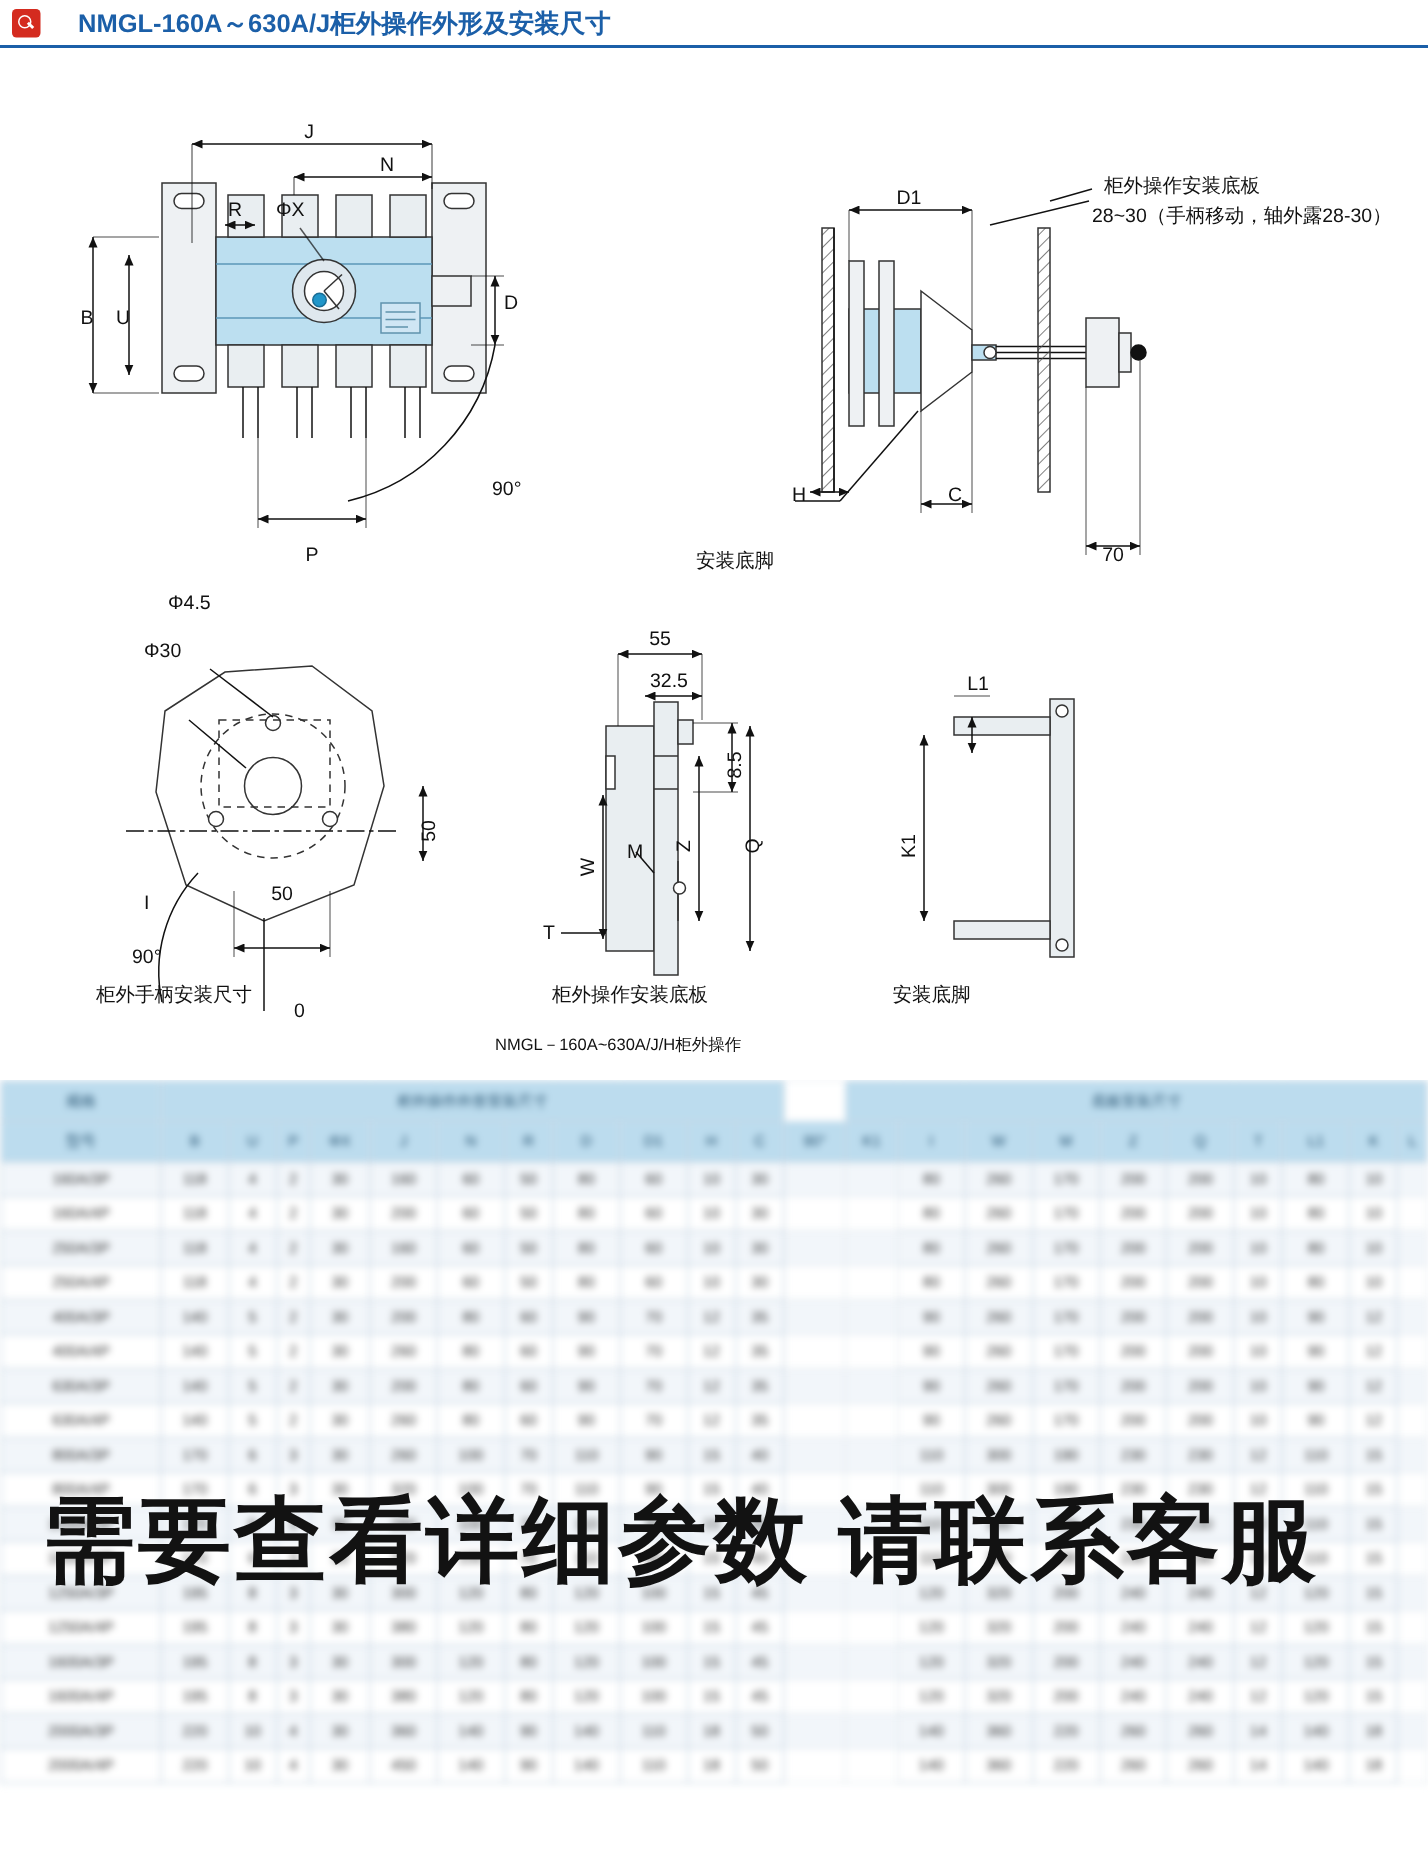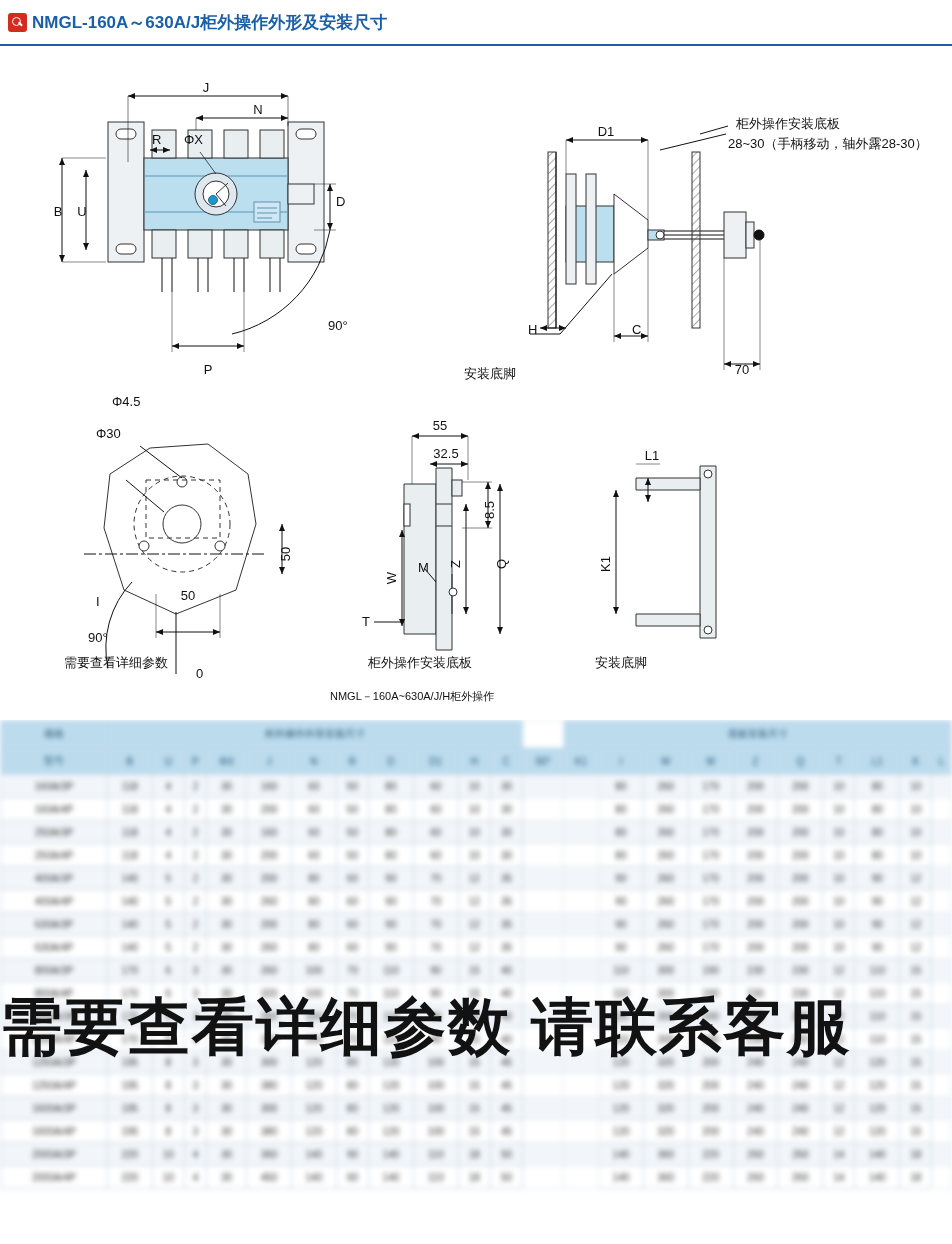--- a/index.html
+++ b/index.html
@@ -6,22 +6,22 @@
   html, body { margin:0; padding:0; }
   body {
     width:952px; height:1244px; position:relative;
     background:#ffffff;
     font-family:"Liberation Sans", sans-serif;
     overflow:hidden;
   }
 
   
   .header {
-    position:absolute; left:0; top:0; width:952px; height:46px;
-    display:flex; align-items:center; gap:5px; padding-left:8px;
+    position:absolute; left:0; top:0; width:952px; height:32px;
+    display:flex; align-items:center; gap:25px; padding-left:8px;
     border-bottom:2px solid #1b5fa8;
   }
   .header .hicon {
     width:19px; height:19px; border-radius:3px; background:#d42b1f;
     position:relative; flex:0 0 auto;
   }
   .header .hicon::before{
     content:""; position:absolute; left:4px; top:4px; width:7px; height:7px;
     border:1.6px solid #fff; border-radius:50%;
   }
@@ -62,21 +62,21 @@
     height:23px; background:#fff; font-weight:normal; white-space:nowrap;
   }
   table.spec thead th { background:#bcdcee; color:#24506e; height:27px; }
   table.spec tbody tr:nth-child(odd) td { background:#f2f6fa; }
   table.spec tbody tr:nth-child(even) td { background:#ffffff; }
   table.spec td.blank, table.spec th.blank { background:#ffffff; border-color:#e3eaf0; }
 
   .overlay-text {
     position:absolute; left:0; top:985px; width:848px;
     text-align:center; font-size:62px; font-weight:bold; color:#121212;
-    letter-spacing:2px; white-space:nowrap;
+    letter-spacing:2px; white-space:nowrap;padding-left:28px;
   }
 
   .dim { font-size:13px; fill:#111; font-family:"Liberation Sans", sans-serif; }
 </style>
 </head>
 <body>
 
 <div class="header">
   <div class="hicon"></div>
   <div class="htitle">NMGL-160A～630A/J柜外操作外形及安装尺寸</div>
@@ -328,21 +328,21 @@
     <text x="418" y="538">M</text>
     <text x="460" y="530" text-anchor="middle" transform="rotate(-90 460 530)">Z</text>
     <text x="506" y="530" text-anchor="middle" transform="rotate(-90 506 530)">Q</text>
     <text x="362" y="592">T</text>
 
     <text x="652" y="426" text-anchor="middle">L1</text>
     <text x="610" y="530" text-anchor="middle" transform="rotate(-90 610 530)">K1</text>
   </g>
 </svg>
 
-<div class="cap c1">需要查看详细参数</div>
+<div class="cap c1">柜外手柄安装尺寸</div>
 <div class="cap c2">柜外操作安装底板</div>
 <div class="cap c3">安装底脚</div>
 <div class="cap big">NMGL－160A~630A/J/H柜外操作</div>
 </div>
 
 <div class="tablewrap">
   <table class="spec">
     <thead>
       <tr>
         <th colspan="1">规格</th>

